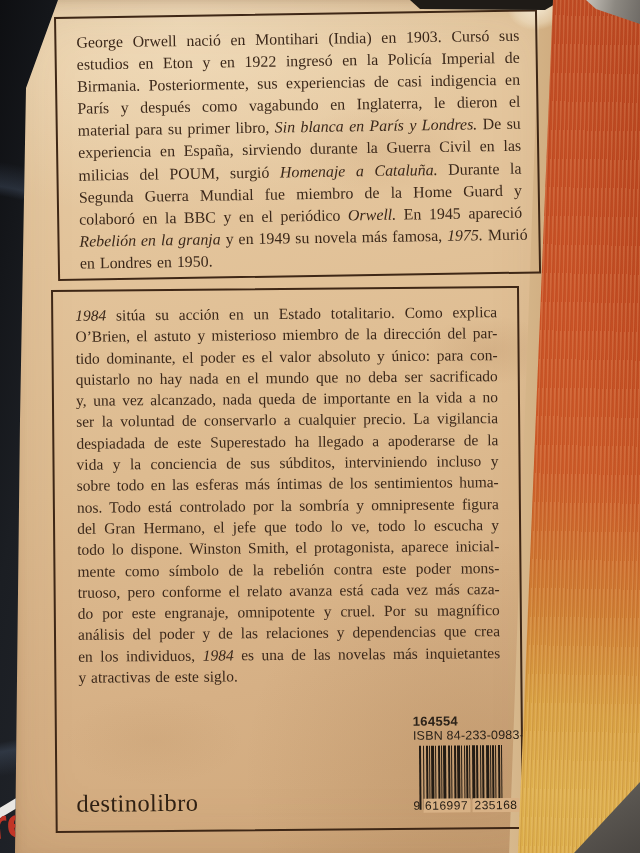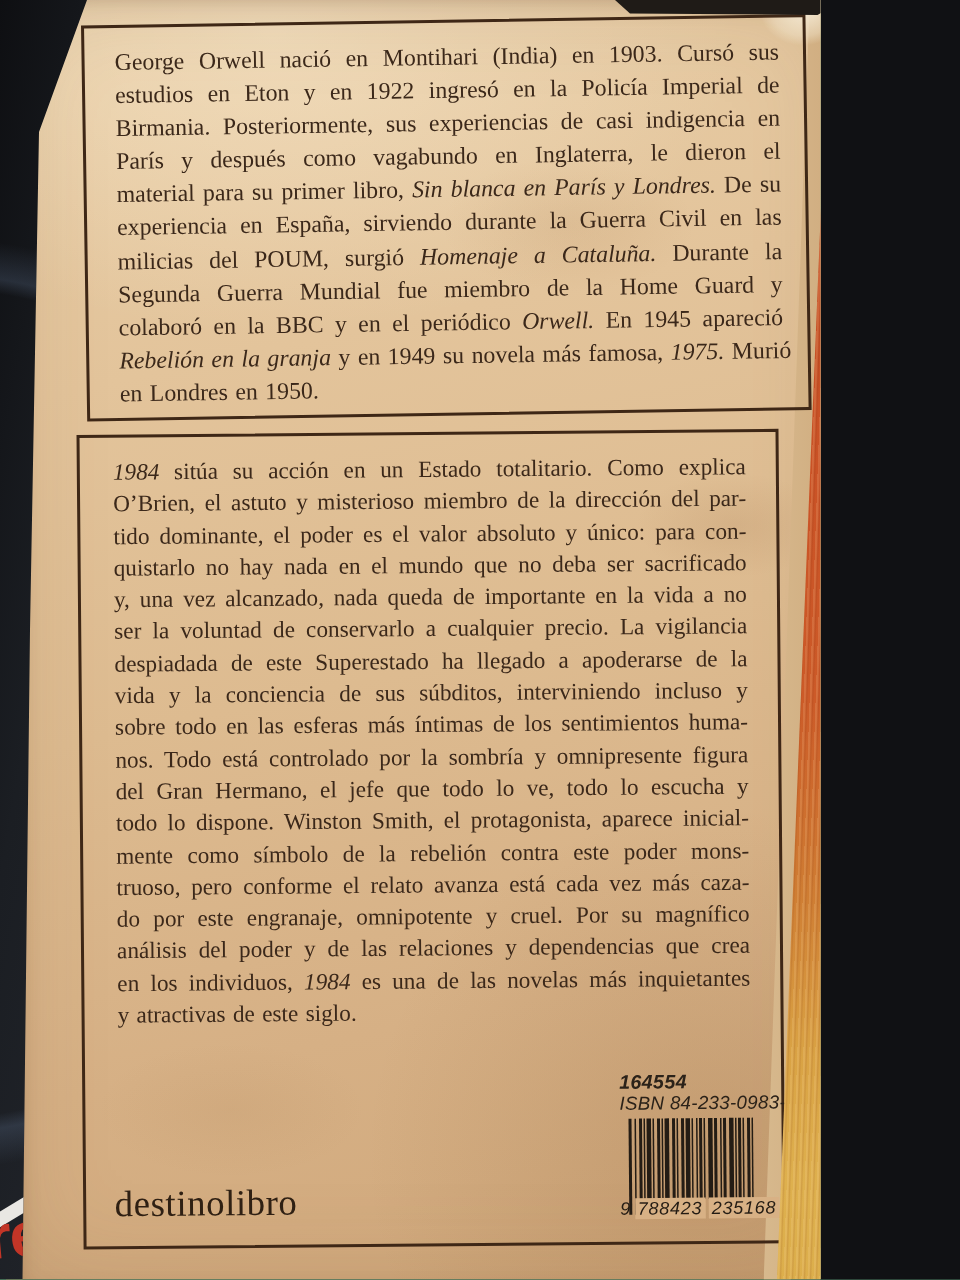--- a/index.html
+++ b/index.html
@@ -1,16 +1,16 @@
 <!DOCTYPE html>
 <html><head>
 <meta charset="utf-8">
 <style>
   html,body{margin:0;padding:0;background:#101114;}
-  .scene{position:relative;width:547px;height:853px;overflow:hidden;background:#86efac;font-family:"Liberation Serif",serif;}
+  .scene{position:relative;width:640px;height:853px;overflow:hidden;background:#3b82f6;font-family:"Liberation Serif",serif;}
 
   
   .book{position:absolute;left:4px;top:-5px;width:557px;height:862px;z-index:10;
     background:
       radial-gradient(90% 38% at 32% 3%, rgba(255,244,221,0.38), rgba(255,244,221,0) 62%),
       radial-gradient(70% 45% at 85% 90%, rgba(125,80,40,0.18), rgba(125,80,40,0) 60%),
       linear-gradient(168deg,#e9cfa8 0%,#e3c49b 28%,#ddbb90 52%,#d6b085 76%,#d0a87b 100%);
     box-shadow: inset 14px 0 16px -10px rgba(95,58,30,0.55), inset 0 10px 20px -12px rgba(100,65,35,0.5), inset 0 0 70px rgba(120,80,45,0.2);}
   .stain{position:absolute;border-radius:50%;pointer-events:none;}
   .s1{left:290px;top:110px;width:170px;height:90px;background:radial-gradient(closest-side,rgba(150,100,55,0.10),rgba(150,100,55,0));}
@@ -27,21 +27,21 @@
   .box1{left:50px;top:22px;width:483px;height:264px;transform:rotate(-0.9deg);padding:13px 16px 0 20px;box-sizing:border-box;}
   .box2{left:47px;top:295px;width:468px;height:543px;transform:rotate(-0.5deg);padding:13px 20px 0 22px;box-sizing:border-box;}
   .para{color:#3b281a;}
   .box1 .para{font-size:15.9px;line-height:22.1px;}
   .box2 .para{font-size:15.5px;line-height:21.3px;}
   .pline{white-space:nowrap;text-align:justify;text-align-last:justify;word-spacing:1px;}
   .pline.last{text-align-last:left;}
   .pline em{font-style:italic;}
 
   
-  .barcode-block{position:absolute;left:356px;top:426px;width:106px;font-family:"Liberation Sans",sans-serif;color:#2b2219;font-style:italic;}
+  .barcode-block{position:absolute;left:356px;top:426px;width:106px;font-family:"Liberation Sans",sans-serif;color:#2b2219;}
   .code{font-weight:bold;font-size:13px;line-height:14px;letter-spacing:0.3px;}
   .isbn{font-size:12.5px;line-height:15px;letter-spacing:0.2px;white-space:nowrap;}
   .bars{display:flex;align-items:flex-start;height:64px;margin-top:2px;margin-left:6px;}
   .bars span{display:block;background:#241c14;}
   .ean{display:flex;justify-content:space-between;margin-top:-11px;position:relative;font-size:12px;letter-spacing:0.5px;color:#241c14;}
   .ean .grp{background:#d8b185;padding:0 2px;}
   .publisher{position:absolute;left:19px;top:498px;font-family:"Liberation Serif",serif;font-size:24.5px;letter-spacing:0.4px;color:#2f2013;}
 
   
   .notch{position:absolute;z-index:25;left:0;top:0;width:640px;height:14px;
@@ -143,21 +143,21 @@
             <span style="width: 2px; margin-right: 2px; height: 54px;"></span>
             <span style="width: 3px; margin-right: 1px; height: 54px;"></span>
             <span style="width: 1px; margin-right: 1.5px; height: 54px;"></span>
             <span style="width: 2px; margin-right: 1px; height: 54px;"></span>
             <span style="width: 1px; margin-right: 1.5px; height: 54px;"></span>
             <span style="width: 2px; margin-right: 1px; height: 64px;"></span>
             <span style="width: 1px; margin-right: 0px; height: 64px;"></span>
           </div>
         <div class="ean">
           <span>9</span>
-          <span class="grp">788423</span>
+          <span class="grp">616997</span>
           <span class="grp">235168</span>
         </div>
       </div>
 
       <div class="publisher">destinolibro</div>
     </div>
   </div>
 
   <div class="notch"></div>
 

